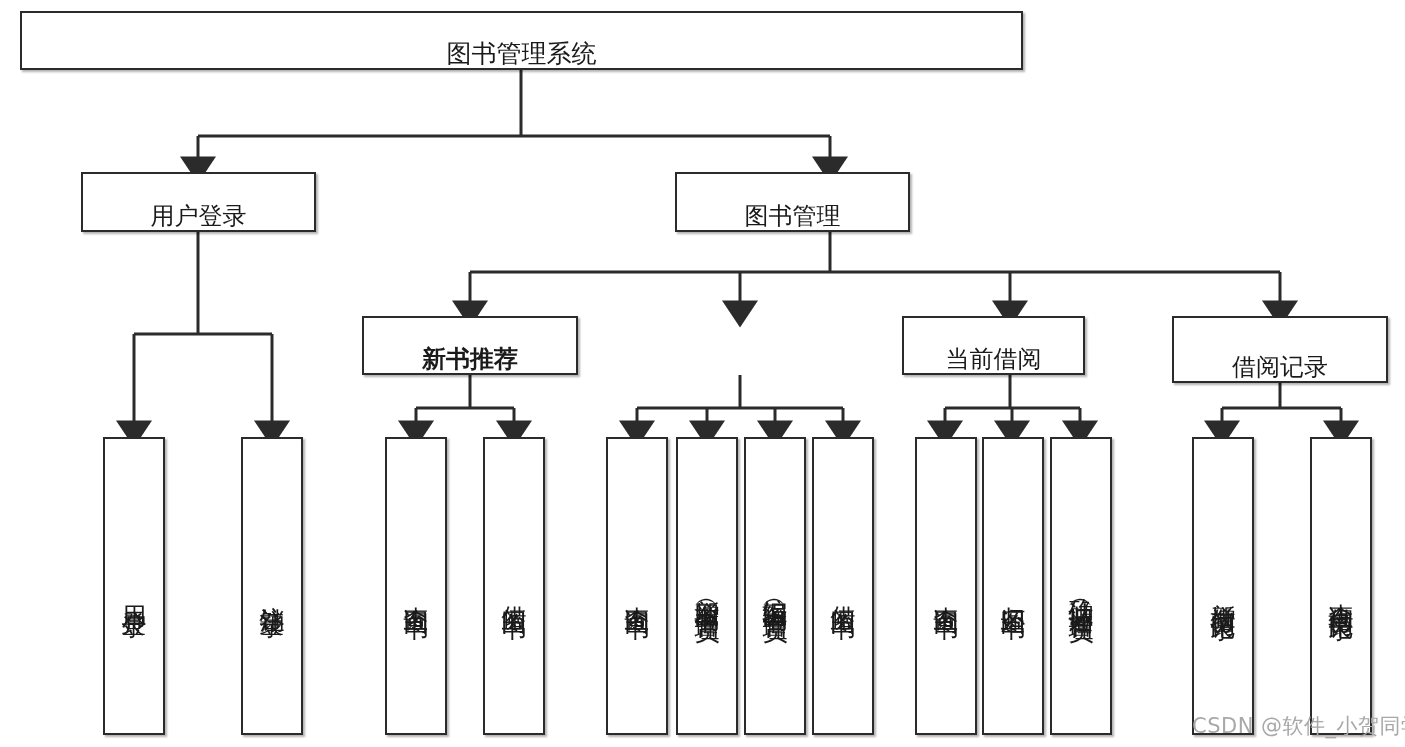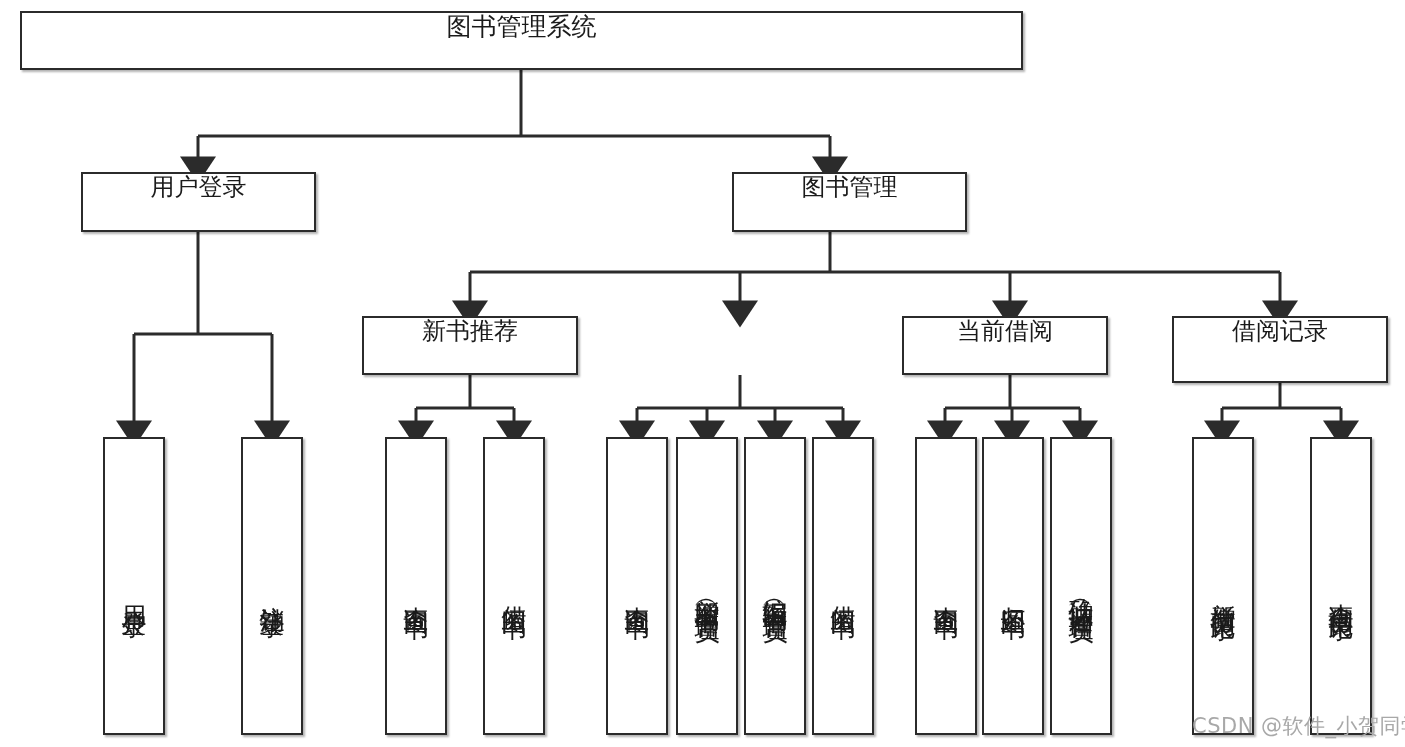--- a/index.html
+++ b/index.html
@@ -23,21 +23,21 @@
     top: 0;
     width: 1405px;
     height: 747px;
   }
   .node {
     position: absolute;
     box-sizing: border-box;
     border: 2px solid #2b2b2b;
     background: #ffffff;
     display: flex;
-    align-items: flex-start;
+    align-items: flex-end;
     justify-content: center;
     box-shadow: 2px 2px 2px rgba(0,0,0,0.30);
   }
   .node .label {
     color: #1a1a1a;
     line-height: 1.12;
     text-align: center;
     white-space: nowrap;
   }
   .node-root .label   { font-size: 25px; }
@@ -123,28 +123,28 @@
     </g>
   </svg>
 
   <div class="node node-root" style="left:20px; top:11px; width:1003px; height:59px;">
     <span class="label">图书管理系统</span>
   </div>
 
   <div class="node node-l1" style="left:81px; top:172px; width:235px; height:60px;">
     <span class="label">用户登录</span>
   </div>
-  <div class="node node-l1" style="left:732px; top:172px; width:235px; height:60px;">
+  <div class="node node-l1" style="left:675px; top:172px; width:235px; height:60px;">
     <span class="label">图书管理</span>
   </div>
 
-  <div class="node node-l2" style="left:362px; top:316px; width:216px; height:59px;">
+  <div class="node node-l2" style="left:362px; top:316px; width:216px; height:59px;font-weight:bold;">
     <span class="label">新书推荐</span>
   </div>
-  <div class="node node-l2" style="left:902px; top:316px; width:206px; height:59px;">
+  <div class="node node-l2" style="left:902px; top:316px; width:183px; height:59px;">
     <span class="label">当前借阅</span>
   </div>
   <div class="node node-l2" style="left:1172px; top:316px; width:216px; height:67px;">
     <span class="label">借阅记录</span>
   </div>
 
   <div class="node node-leaf leaf-mid" style="left:103px; top:437px; width:62px; height:298px;">
     <span class="label" style="margin-top: 141px;">用户登录</span>
   </div>
   <div class="node node-leaf leaf-mid" style="left:241px; top:437px; width:62px; height:298px;">

